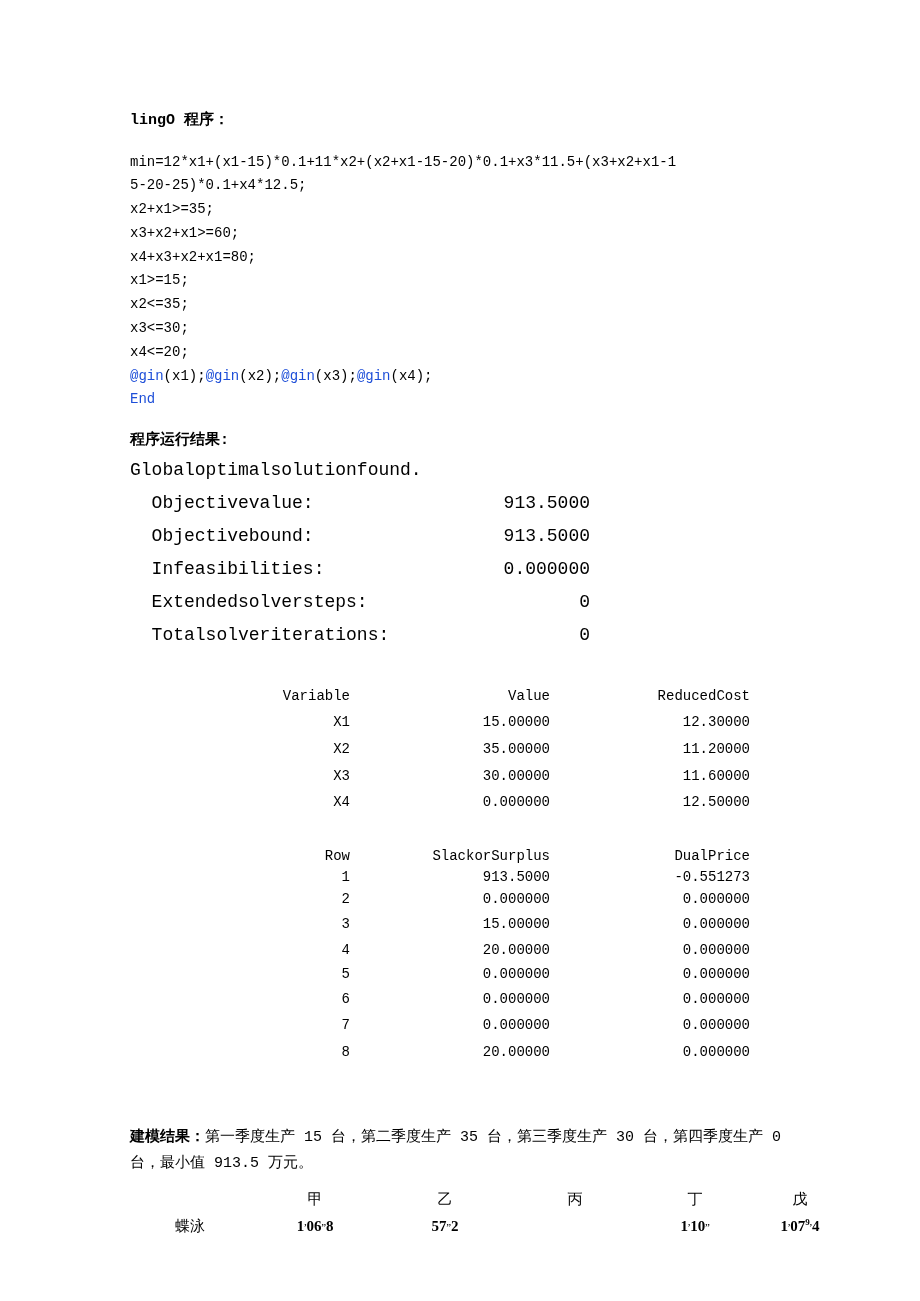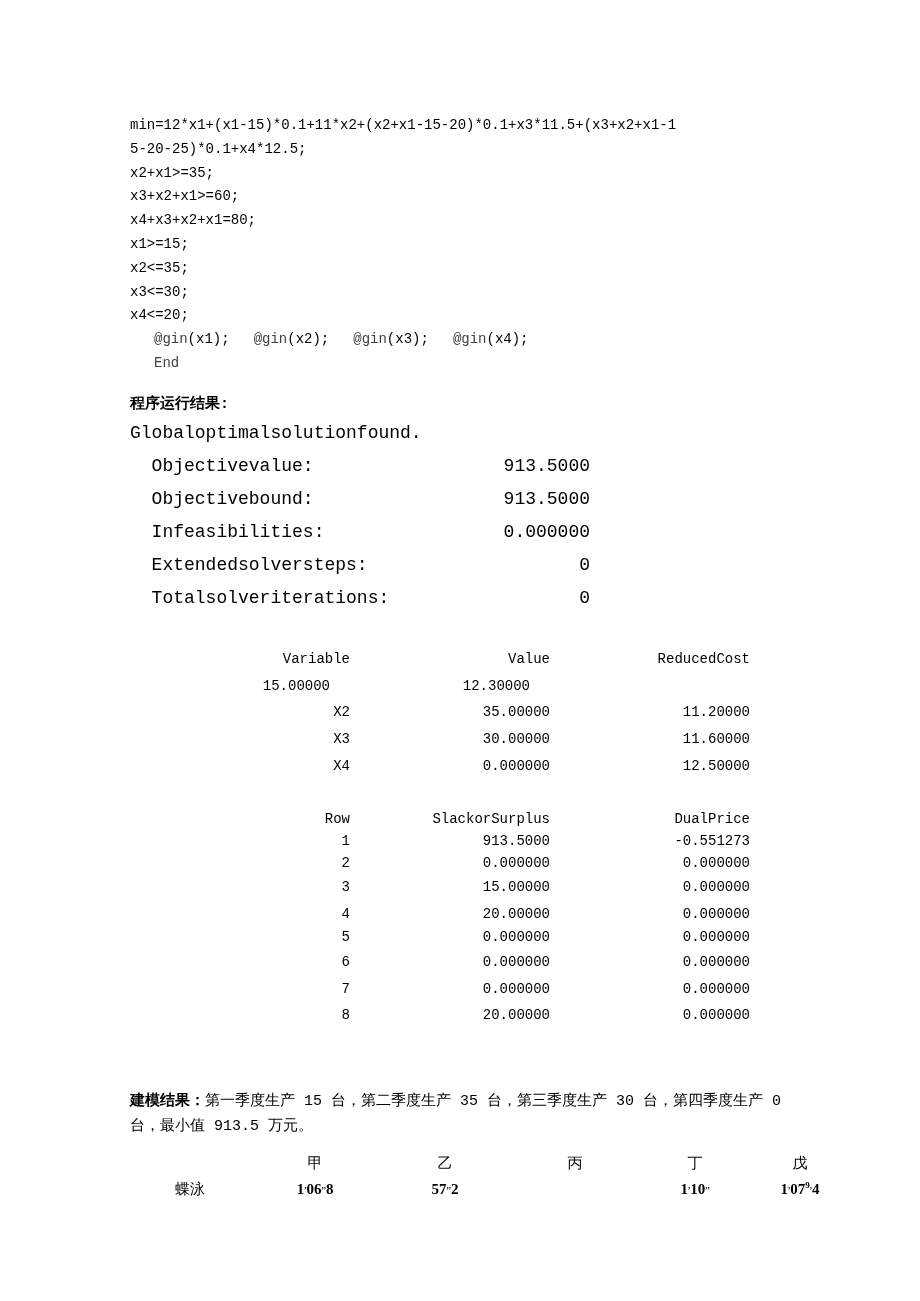--- a/index.html
+++ b/index.html
@@ -17,21 +17,21 @@
   }
   .sect-title { font-weight: bold; margin-top: 10px; margin-bottom: 4px; }
   .modelkw { color: #1732c7; font-family: "Courier New", monospace; font-size: 14px; }
   .codeblock {
     font-family: "Courier New", monospace;
     font-size: 14px;
     white-space: pre;
     line-height: 1.7;
     margin-bottom: 6px;
   }
-  .purple { color: #404040; margin-left: 24px; }
+  .purple { color: #1d4ed8; }
   .kvblock { font-family: "Courier New", monospace; font-size: 18px; }
   .kvline { display: flex; margin-top: 6px; }
   .kvkey { white-space: pre; }
   .kvval { flex: 1; text-align: right; padding-right: 200px; }
   .tbl3 {
     font-family: "Courier New", monospace;
     font-size: 14px;
     margin-top: 34px;
   }
   .tbl3 .row { display: flex; line-height: 1.9; }
@@ -52,20 +52,23 @@
     row-gap: 4px;
   }
   .table2 .lbl { text-align: center; }
   sup { font-size: 9px; }
 </style>
 </head>
 <body>
 
 <div class="page">
 
+  <div class="sect-title">
+    <span>lingO</span><span> 程序：</span>
+  </div>
 
   <div style="height:14px"></div>
   <div class="modelkw"></div>
 
   <div class="codeblock"><span>min=12*x1+(x1-15)*0.1+11*x2+(x2+x1-15-20)*0.1+x3*11.5+(x3+x2+x1-1</span>
 <span>5-20-25)*0.1+x4*12.5;</span>
 <span>x2+x1&gt;=35;</span>
 <span>x3+x2+x1&gt;=60;</span>
 <span>x4+x3+x2+x1=80;</span>
 <span>x1&gt;=15;</span>
@@ -101,20 +104,21 @@
       </div>
   </div>
 
   <div class="tbl3">
     <div class="row">
       <div class="c1">Variable</div>
       <div class="c2">Value</div>
       <div class="c3">ReducedCost</div>
     </div>
     <div class="row">
+        <div class="c1">X1</div>
         <div class="c2">15.00000</div>
         <div class="c3">12.30000</div>
       </div>
     <div class="row">
         <div class="c1">X2</div>
         <div class="c2">35.00000</div>
         <div class="c3">11.20000</div>
       </div>
     <div class="row">
         <div class="c1">X3</div>

